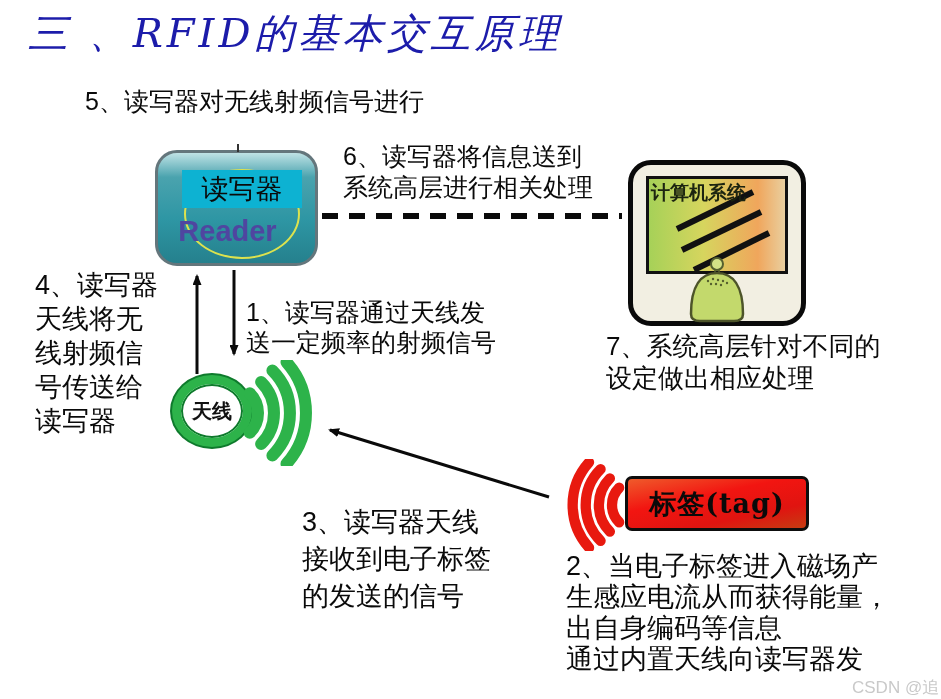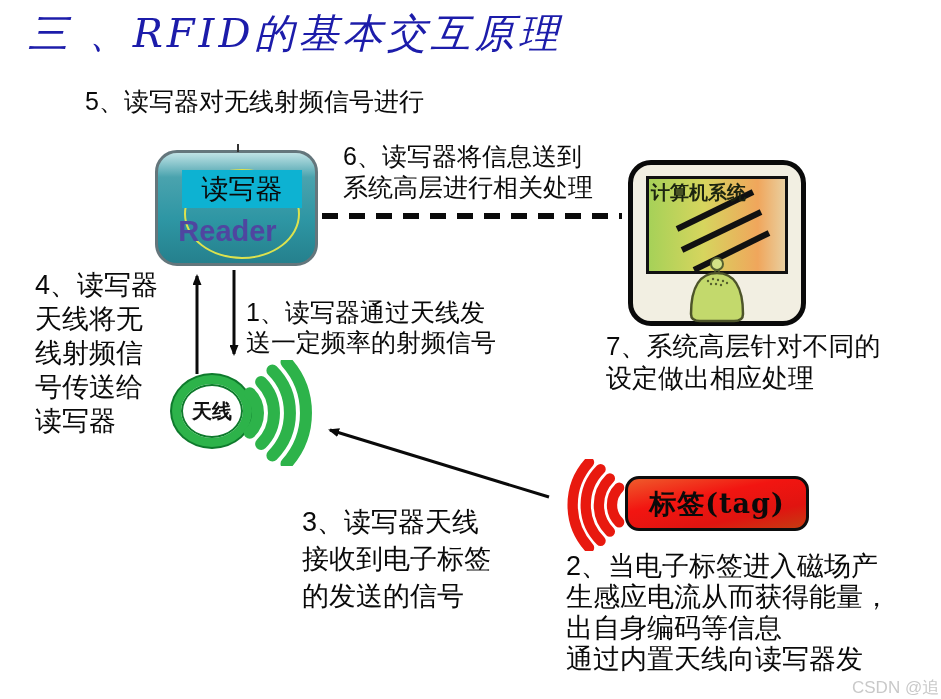--- a/index.html
+++ b/index.html
@@ -78,21 +78,21 @@
   }
   .antenna span{
     font-size:20px;font-weight:bold;
     font-family:"DejaVu Serif","Liberation Serif",serif;color:#111;
   }
 
   
   .tag-box{
     left:625px;top:476px;width:184px;height:55px;box-sizing:border-box;
     background:linear-gradient(168deg,#ef5b2b 0%,var(--tag-red,#f21511) 38%,#e01410 72%,#c63c12 100%);
-    border:3px solid #0d0d0d;border-radius:14px;
+    border:3px solid #0d0d0d;border-radius:7px;
     display:flex;align-items:center;justify-content:center;
   }
   .tag-box span{
     font-size:27px;font-weight:bold;letter-spacing:1px;
     font-family:"DejaVu Serif","Liberation Serif",serif;color:#0a0a0a;
   }
 
   .watermark{left:852px;top:676px;font-size:17px;color:var(--watermark-gray,#c9c9c9);}
 
   .overlay{left:0;top:0;pointer-events:none;}

